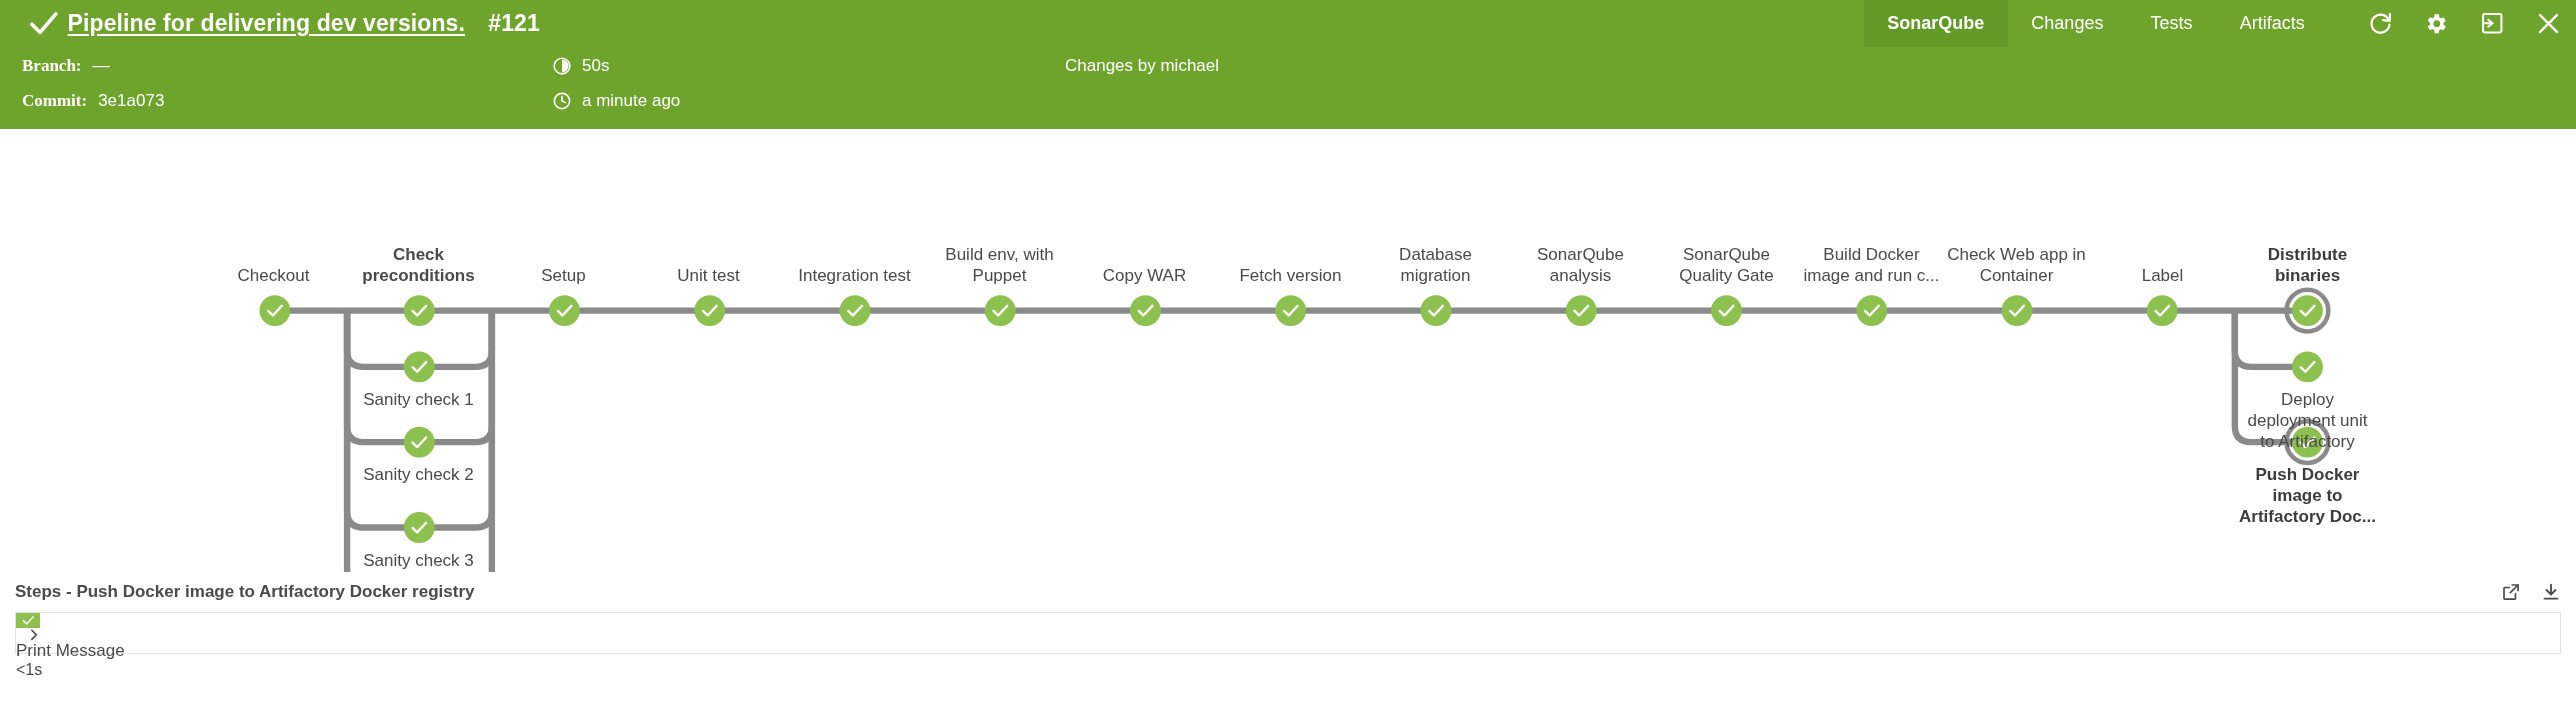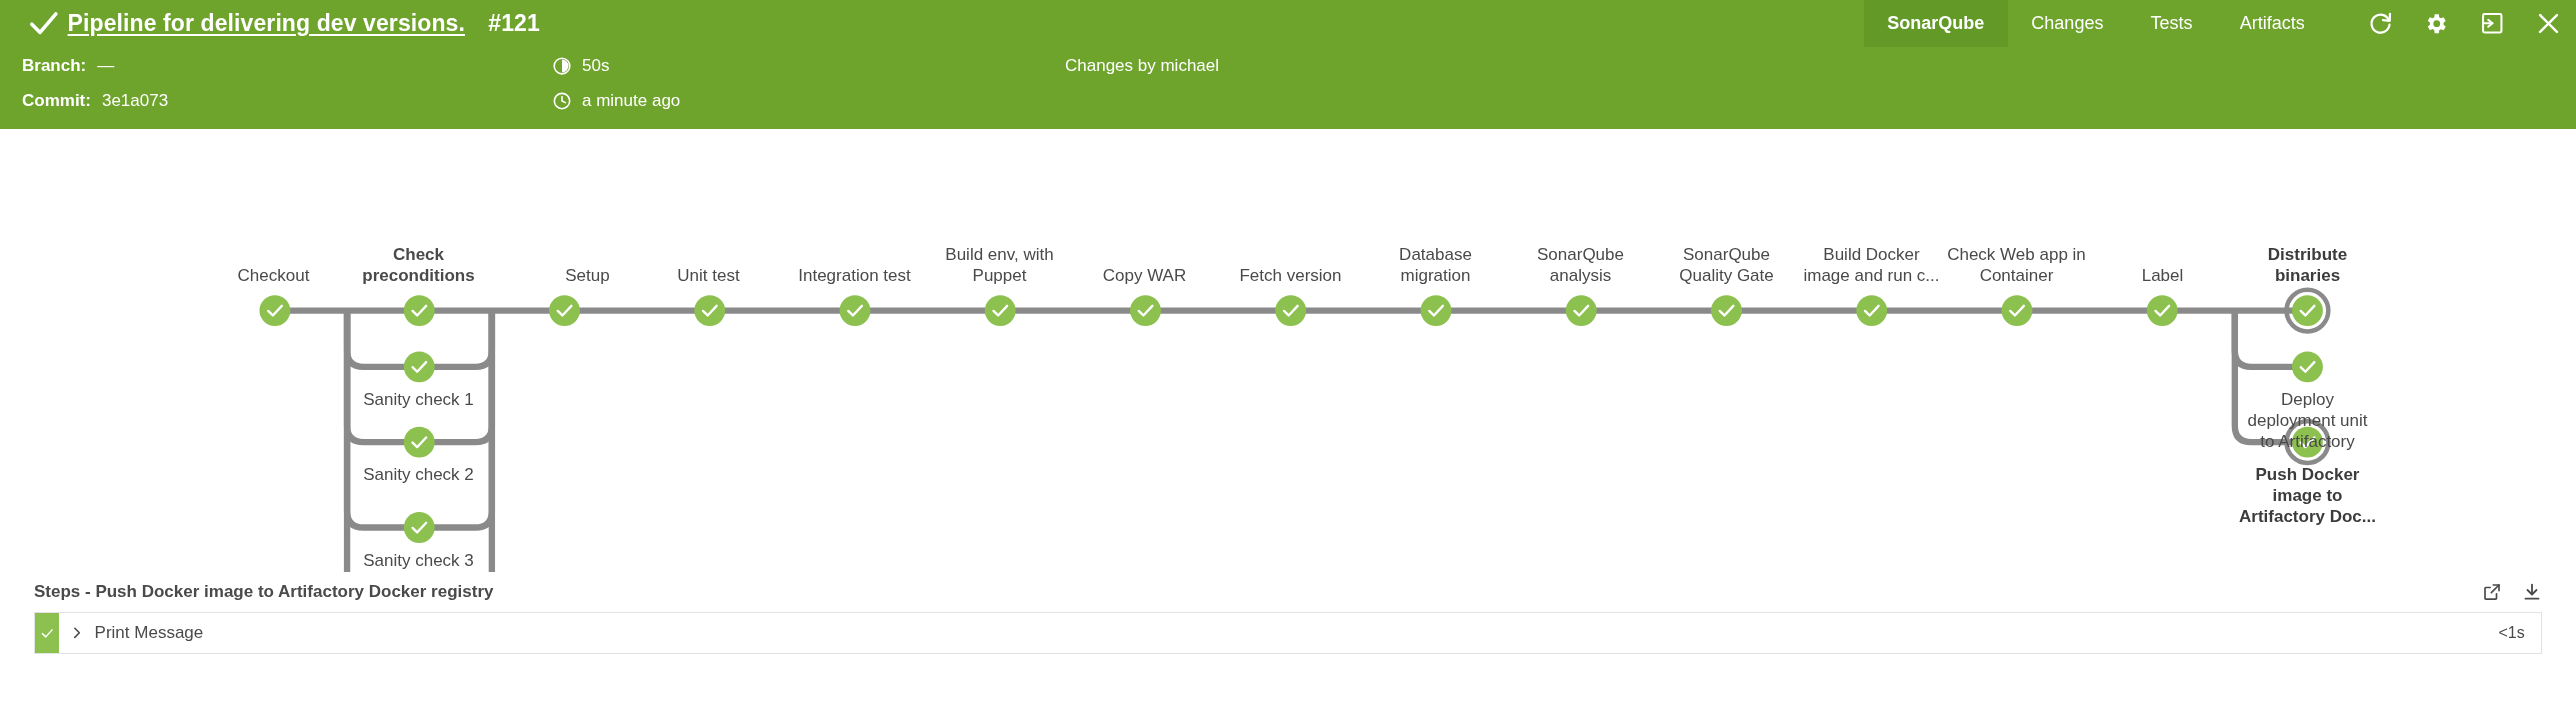--- a/index.html
+++ b/index.html
@@ -68,21 +68,21 @@
   }
   .nav-icon svg { display: block; }
   .nav-icon.rerun { margin-left: 23.6px; }
 
   .banner-meta {
     position: relative;
     height: 82px;
     font-size: 17px;
   }
   .meta-cell { position: absolute; display: flex; align-items: center; white-space: nowrap; }
-  .meta-label { font-weight: bold; margin-right: 11px; }
+  .meta-label { font-weight: bold; margin-right: 11px; font-family: Liberation Serif, serif; }
   .meta-value { font-weight: normal; }
   .meta-ico { width: 20px; height: 20px; margin-right: 10px; display:block; flex:0 0 auto; }
 
   .m-branch { left: 22px; top: 9px; }
   .m-commit { left: 22px; top: 44px; align-items: center; }
   .m-dur    { left: 552px; top: 9px; }
   .m-age    { left: 552px; top: 44px; }
   .m-by     { left: 1065px; top: 9px; }
 
   
@@ -101,39 +101,40 @@
     line-height: 21px;
     color: #4a4a4a;
     white-space: pre-line;
     cursor: pointer;
   }
   .node-label.bold { font-weight: bold; color: #3c3c3c; }
   .node-label.stage { transform: translate(-50%, -100%); }
   .node-label.branch { transform: translateX(-50%); }
 
   
-  .steps-panel { position: relative; padding: 0 34px; }
+  .steps-panel { position: relative; padding: 0 15px; }
   .steps-head {
     display: flex;
     align-items: center;
     justify-content: space-between;
     height: 40px;
   }
   .steps-title { font-size: 17px; font-weight: bold; color: #4a4a4a; }
   .steps-actions { display: flex; align-items: center; gap: 20px; }
   .steps-actions .act { cursor: pointer; display:block; }
 
   .step-row {
     display: flex;
     align-items: stretch;
     height: 42px;
     border: 0.9px solid #e2e2e2;
     border-bottom: none;
     background: #ffffff;
     cursor: pointer;
+    flex-direction: column;
   }
   .step-row:last-child { border-bottom: 0.9px solid #e2e2e2; }
   .step-status {
     width: 23.6px;
     background: #8cc04f;
     display: flex; align-items: center; justify-content: center;
     flex: 0 0 auto;
   }
   .step-status svg { display:block; }
   .step-expander {
@@ -331,21 +332,21 @@
       <g style="cursor: pointer;">
         <circle cx="2541" cy="345" r="23" fill="none" stroke="#8a8a8a" stroke-width="5"></circle>
         <circle cx="2541" cy="345" r="17" fill="#8cc04f"></circle>
         <polyline points="2533.6,345.4 2538.7,350.4 2548.6,339.8" fill="none" stroke="#ffffff" stroke-width="2.6" stroke-linecap="round" stroke-linejoin="round"></polyline>
       </g>
     </svg>
   <div id="graph-labels">
       <div class="node-label stage" style="left: 274px; top: 157px; width: 163px; margin-left: -82px; transform: translateY(-100%);">Checkout</div>
       <div class="node-label stage" style="left: 419px; top: 157px; width: 163px; margin-left: -82px; transform: translateY(-100%); font-weight: bold;">Check
 preconditions</div>
-      <div class="node-label stage" style="left: 588px; top: 157px; width: 163px; margin-left: -82px; transform: translateY(-100%);">Setup</div>
+      <div class="node-label stage" style="left: 564px; top: 157px; width: 163px; margin-left: -82px; transform: translateY(-100%);">Setup</div>
       <div class="node-label stage" style="left: 709px; top: 157px; width: 163px; margin-left: -82px; transform: translateY(-100%);">Unit test</div>
       <div class="node-label stage" style="left: 855px; top: 157px; width: 163px; margin-left: -82px; transform: translateY(-100%);">Integration test</div>
       <div class="node-label stage" style="left: 1000px; top: 157px; width: 163px; margin-left: -82px; transform: translateY(-100%);">Build env, with
 Puppet</div>
       <div class="node-label stage" style="left: 1145px; top: 157px; width: 163px; margin-left: -82px; transform: translateY(-100%);">Copy WAR</div>
       <div class="node-label stage" style="left: 1291px; top: 157px; width: 163px; margin-left: -82px; transform: translateY(-100%);">Fetch version</div>
       <div class="node-label stage" style="left: 1436px; top: 157px; width: 163px; margin-left: -82px; transform: translateY(-100%);">Database
 migration</div>
       <div class="node-label stage" style="left: 1581px; top: 157px; width: 163px; margin-left: -82px; transform: translateY(-100%);">SonarQube
 analysis</div>

